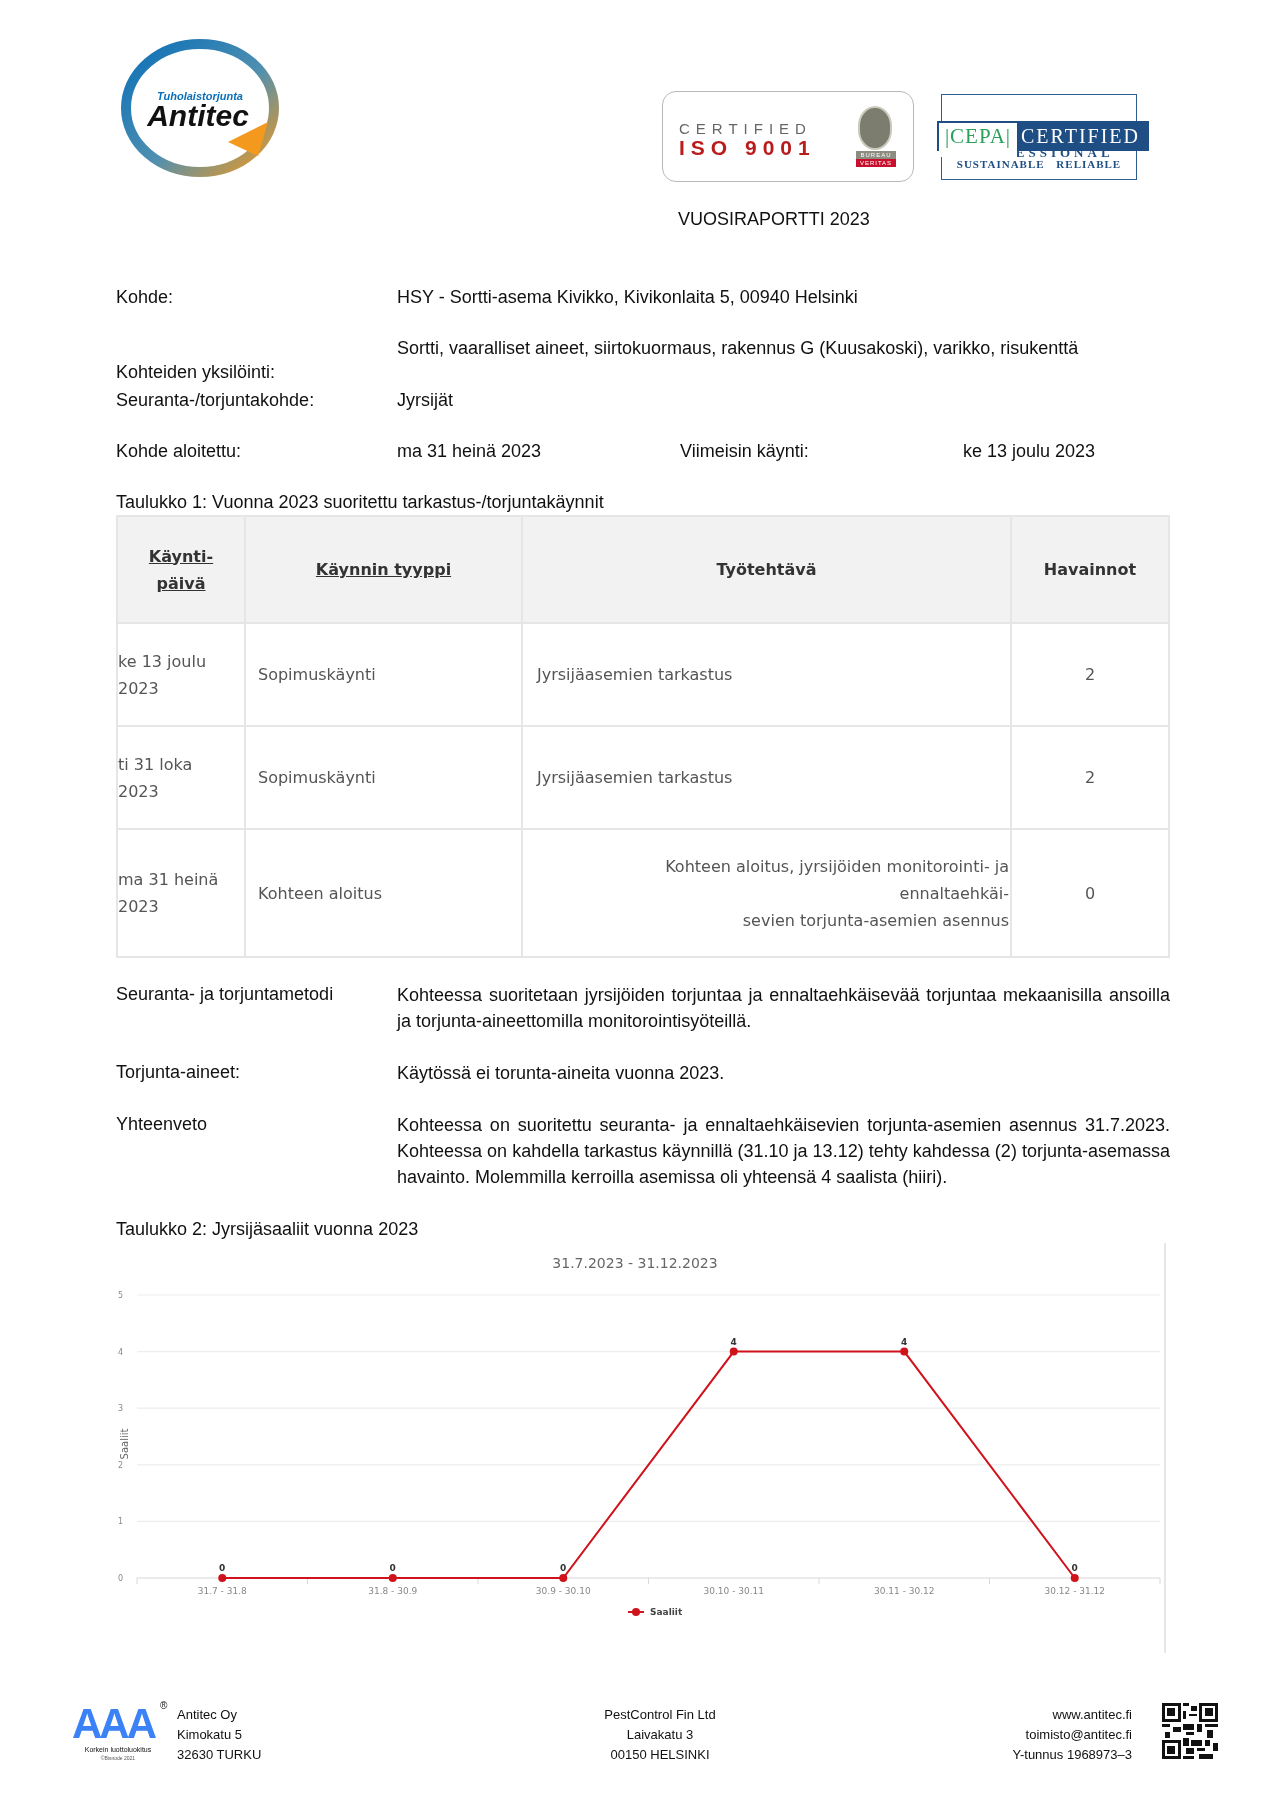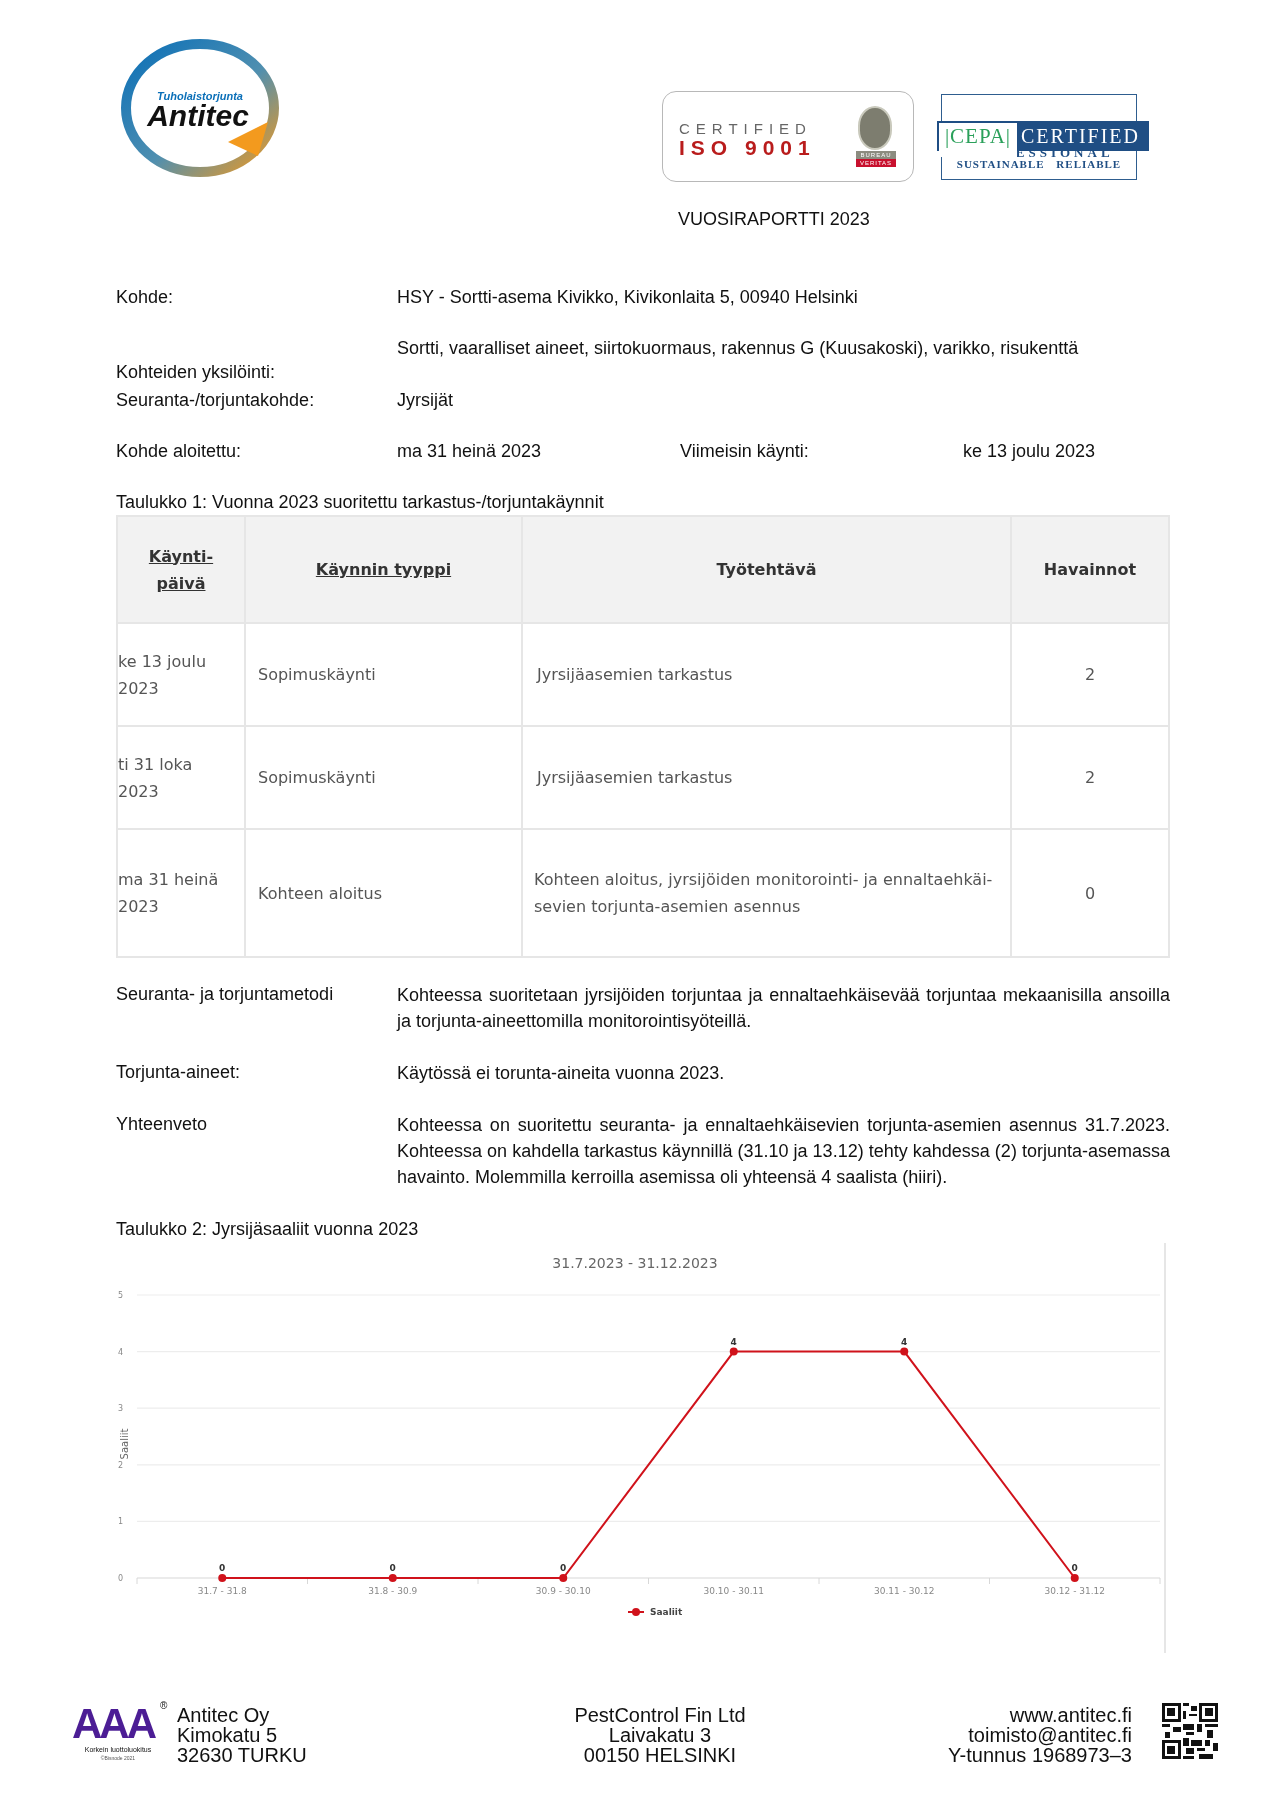--- a/index.html
+++ b/index.html
@@ -48,21 +48,21 @@
   .sec-label { position: absolute; left: 116px; font-size: 18px; }
   .sec-text { position: absolute; left: 397px; width: 773px; font-size: 18px; line-height: 26px; text-align: justify; }
 
   
   #table2-caption { left: 116px; top: 1219px; font-size: 18px; }
   #chart { position: absolute; left: 110px; top: 1238px; width: 1060px; height: 420px; }
   #chart-frame-right { position: absolute; left: 1164px; top: 1243px; width: 2px; height: 410px; background: #e6e6e6; }
 
   
   #aaa-logo { left: 72px; top: 1702px; width: 96px; height: 64px; }
-  .foot { position: absolute; font-size: 20px; line-height: 20px; }
+  .foot { position: absolute; font-size: 13px; line-height: 20px; }
   #foot-left { left: 177px; top: 1705px; }
   #foot-mid { left: 540px; top: 1705px; width: 240px; text-align: center; }
   #foot-right { left: 900px; top: 1705px; width: 232px; text-align: right; }
   #qr { left: 1162px; top: 1703px; width: 56px; height: 56px; }
 </style>
 </head>
 <body>
 
 <div id="logo" class="abs">
   <svg viewBox="0 0 166 152">
@@ -133,21 +133,21 @@
     </tr>
     <tr>
       <td class="c-date"><span>ti 31 loka</span><br><span>2023</span></td>
       <td class="c-type">Sopimuskäynti</td>
       <td class="c-task"><span>Jyrsijäasemien tarkastus</span></td>
       <td class="c-obs">2</td>
     </tr>
     <tr>
       <td class="c-date"><span>ma 31 heinä</span><br><span>2023</span></td>
       <td class="c-type">Kohteen aloitus</td>
-      <td class="c-task" style="padding-left:11px;"><span>Kohteen aloitus, jyrsijöiden monitorointi- ja ennaltaehkäi-</span><br><span>sevien torjunta-asemien asennus</span></td>
+      <td class="c-task" style="padding-left:28px;text-align:right;"><span>Kohteen aloitus, jyrsijöiden monitorointi- ja ennaltaehkäi-</span><br><span>sevien torjunta-asemien asennus</span></td>
       <td class="c-obs">0</td>
     </tr>
   </tbody>
 </table>
 
 <div class="sec-label" style="top:984px;">Seuranta- ja torjuntametodi</div>
 <div class="sec-text" style="top:982px;">Kohteessa suoritetaan jyrsijöiden torjuntaa ja ennaltaehkäisevää torjuntaa mekaanisilla ansoilla ja torjunta-aineettomilla monitorointisyöteillä.</div>
 
 <div class="sec-label" style="top:1062px;">Torjunta-aineet:</div>
 <div class="sec-text" style="top:1060px;">Käytössä ei torunta-aineita vuonna 2023.</div>
@@ -205,21 +205,21 @@
     </g>
   <g id="legend">
       <line x1="518" x2="534" y1="374" y2="374" stroke="#d0121b" stroke-width="2"></line>
       <circle cx="526" cy="374" r="4" fill="#d0121b"></circle>
       <text x="540" y="377" font-size="9" font-weight="bold" fill="#444" font-family="DejaVu Sans, sans-serif">Saaliit</text>
     </g>
 </svg>
 <div id="chart-frame-right"></div>
 
 <div id="aaa-logo" class="abs">
-  <div style="position:absolute; left:0; top:0; font-family:'Liberation Sans',sans-serif; font-weight:bold; font-size:42px; color:#4c1d95; letter-spacing:-3px; line-height:44px;">AAA</div>
+  <div style="position:absolute; left:0; top:0; font-family:'Liberation Sans',sans-serif; font-weight:bold; font-size:42px; color:#3b82f6; letter-spacing:-3px; line-height:44px;">AAA</div>
   <div style="position:absolute; left:88px; top:-2px; font-size:10px;">®</div>
   <div style="position:absolute; left:0; top:44px; width:92px; text-align:center; font-size:7px;">Korkein luottoluokitus</div>
   <div style="position:absolute; left:0; top:53px; width:92px; text-align:center; font-size:5px; color:#555;">©Bisnode 2021</div>
 </div>
 
 <div id="foot-left" class="foot">
   <div>Antitec Oy</div>
   <div>Kimokatu 5</div>
   <div>32630 TURKU</div>
 </div>

